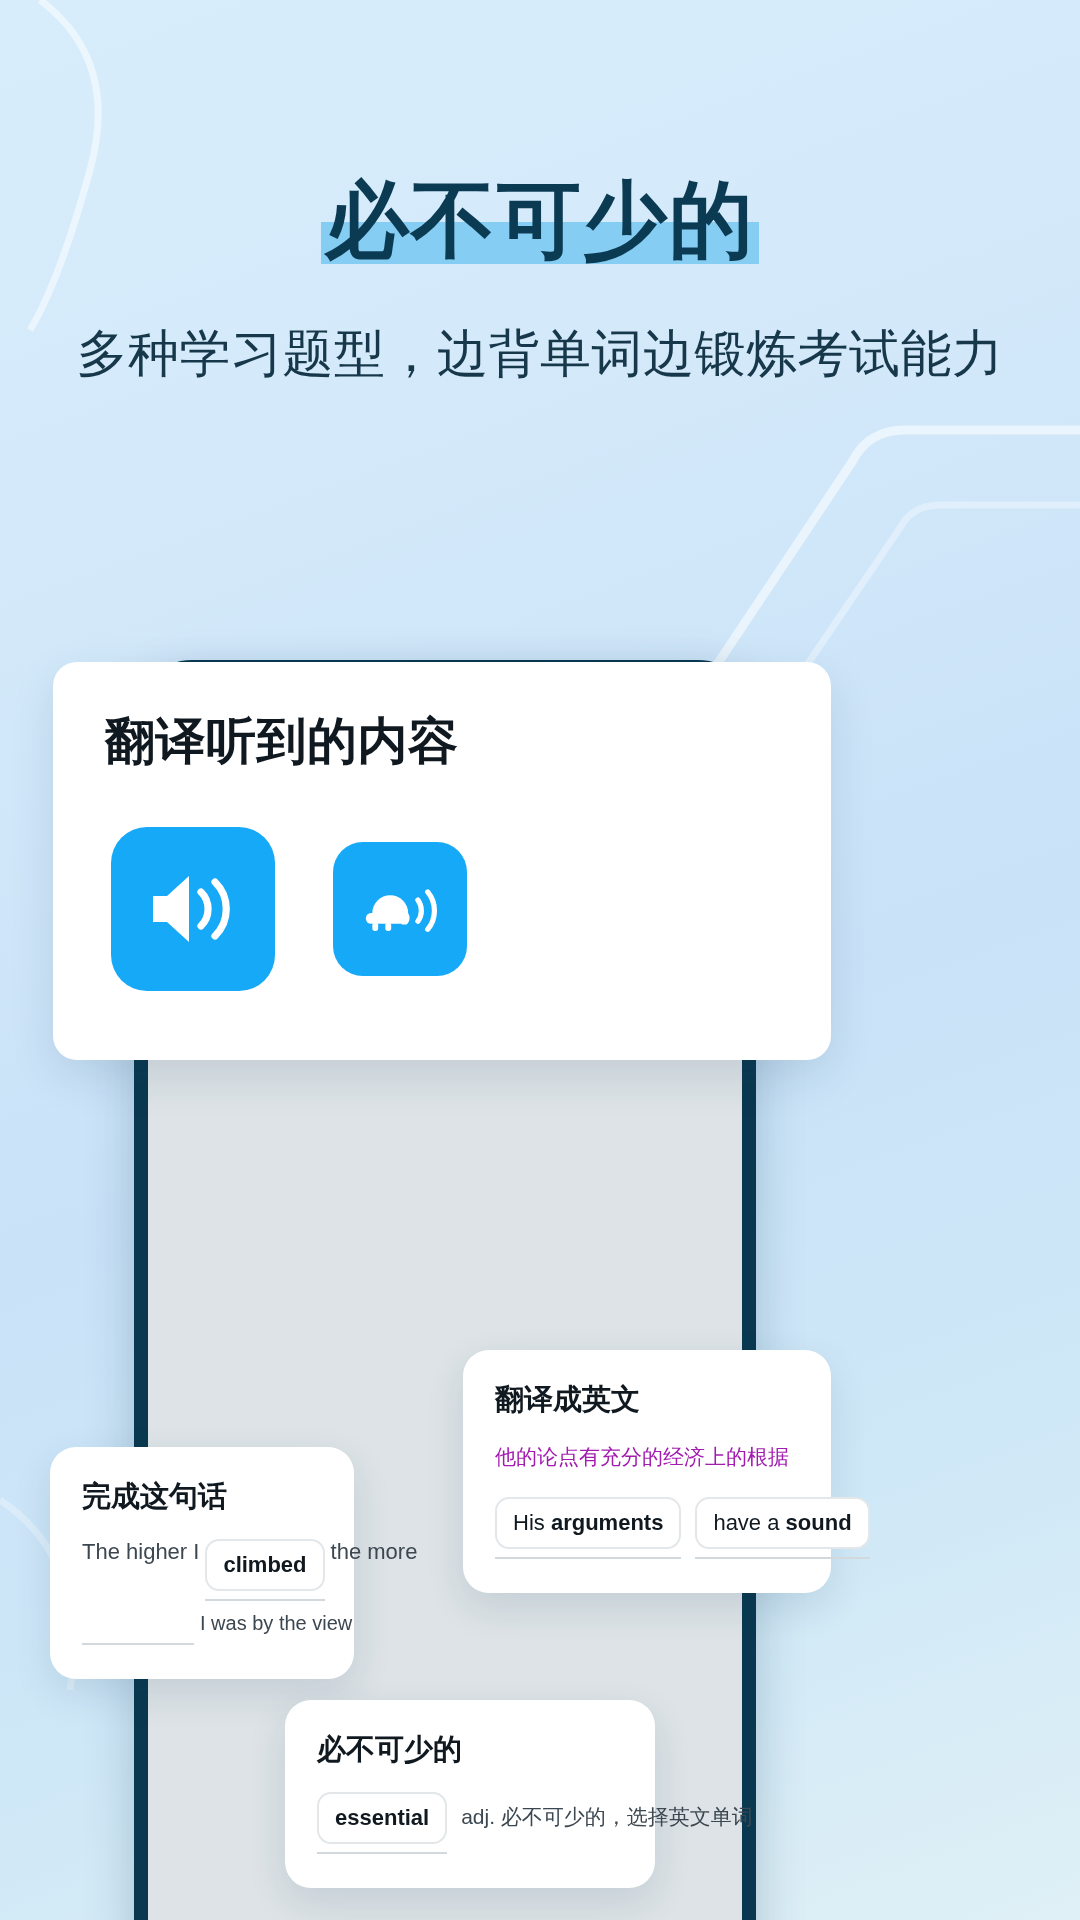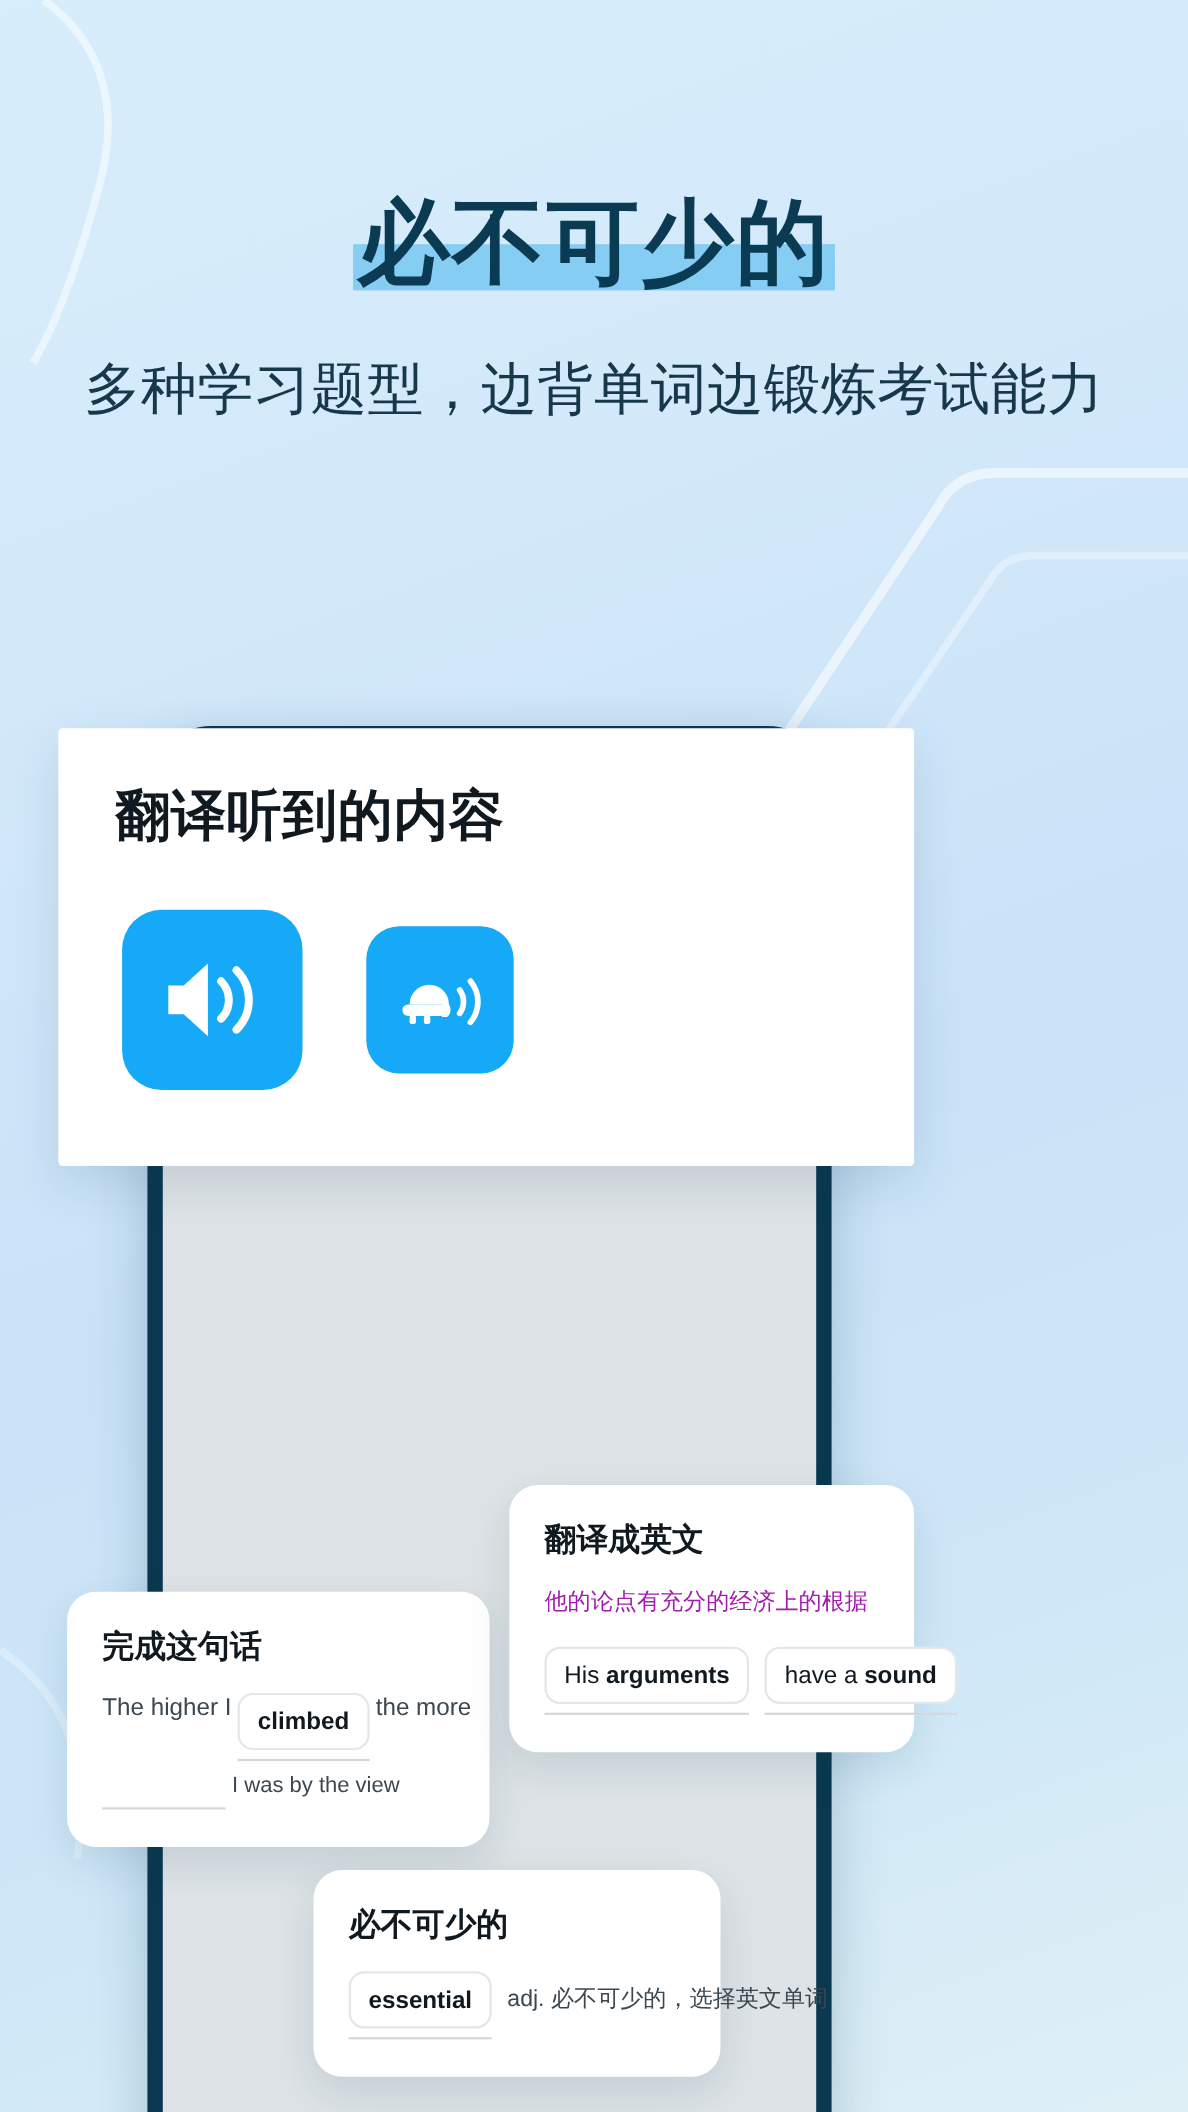--- a/index.html
+++ b/index.html
@@ -113,21 +113,21 @@
   }
   .ghost-line.w1 { width: 100%; }
   .ghost-line.w2 { width: 100%; }
 
   
   .card-main {
     position: absolute;
     left: 53px; top: 662px;
     width: 778px; height: 398px;
     background: #fff;
-    border-radius: 4px;
+    border-radius: 24px;
     box-shadow: 0 16px 44px rgba(20,60,90,0.13);
     padding: 46px 52px;
   }
   .card-main-title {
     font-size: 50px; font-weight: 700; color: #101820;
     letter-spacing: 0.5px;
   }
   .audio-row {
     display: flex; align-items: center; gap: 58px;
     margin-top: 52px;
@@ -147,22 +147,22 @@
   .btn-audio svg { display: block; }
 
   
   .card-float {
     position: absolute;
     background: #fff;
     border-radius: 26px;
     box-shadow: 0 14px 38px rgba(20,60,90,0.12);
   }
   .card-complete {
-    left: 61px; top: 1447px;
-    width: 384px;
+    left: 50px; top: 1447px;
+    width: 304px;
     padding: 30px 32px 34px 32px;
   }
   .card-translate {
     left: 463px; top: 1350px;
     width: 368px;
     padding: 30px 32px 34px 32px;
   }
   .card-choose {
     left: 285px; top: 1700px;
     width: 370px;

